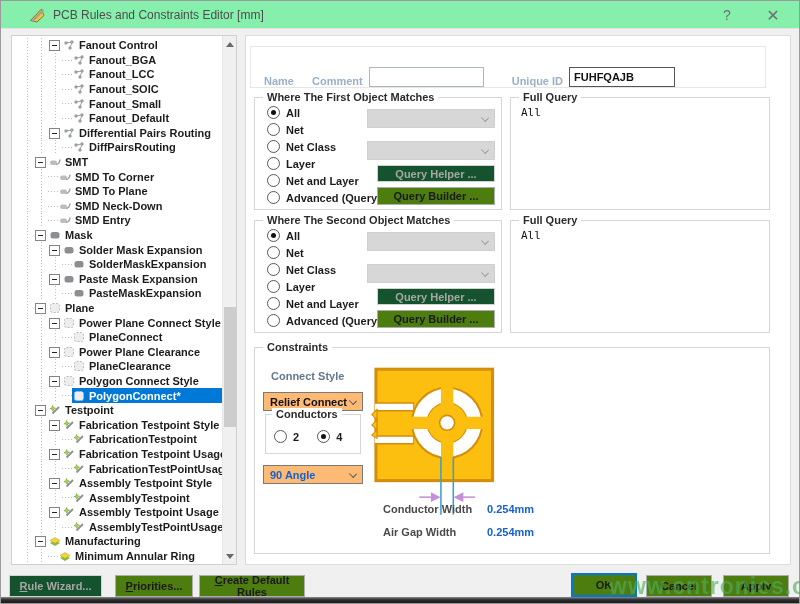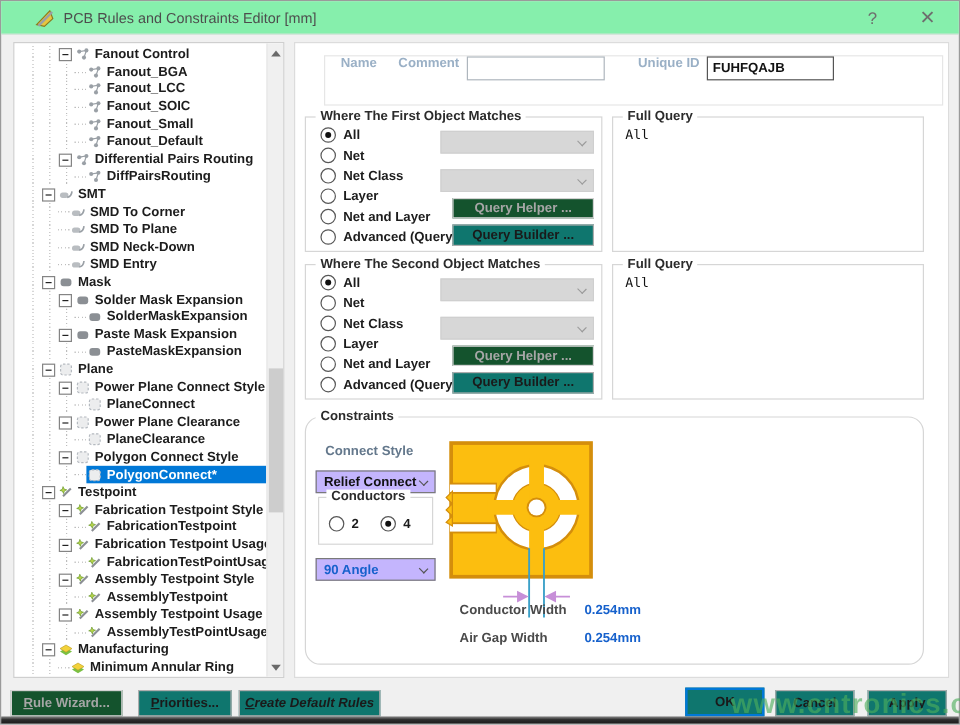--- a/index.html
+++ b/index.html
@@ -37,38 +37,38 @@
   .sb-arrow span { width:0; height:0; border-left:4px solid transparent; border-right:4px solid transparent; }
   .sb-up { top:0; } .sb-up span { border-bottom:5px solid #6a6a6a; }
   .sb-down { bottom:0; } .sb-down span { border-top:5px solid #6a6a6a; }
   .sb-thumb { position:absolute; left:1px; width:12px; top:271px; height:120px; background:#cdcdcd; }
 
   
   .main-panel { position:absolute; left:244px; top:34px; width:546px; height:530px; background:#fff; border:1px solid #dcdcdc; }
   .groupbox { position:absolute; border:1px solid #d6d6d6; background:#fff; }
   .gb-caption { position:absolute; top:-7px; left:8px; background:#fff; padding:0 4px; font-weight:bold; color:#2b2b2b; }
 
-  .header-box { position:absolute; left:24px; top:10px; width:516px; height:42px; border:1px solid #e6e6e6; display:flex; align-items:flex-start; }
+  .header-box { position:absolute; left:4px; top:10px; width:516px; height:42px; border:1px solid #e6e6e6; display:flex; align-items:flex-end; }
   .fld-label { color:#9ab0c6; font-weight:bold; margin-left:13px; margin-right:6px; }
   .fld-input { height:20px; font-family:inherit; font-size:11px; font-weight:bold; color:#111; padding:0 4px; background:#fff; outline:none; }
   .inp-dark { border:1px solid #555; }
   .inp-light { border:1px solid #aeb6bd; }
 
   .radio-row { display:flex; align-items:center; height:17px; }
   .radio { flex:0 0 13px; width:13px; height:13px; border:1px solid #575757; border-radius:50%; background:#fff; position:relative; margin-right:6px; }
   .radio.checked::after { content:""; position:absolute; left:3px; top:3px; width:5px; height:5px; border-radius:50%; background:#111; }
   .radio-label { font-weight:bold; }
 
   .dd { position:absolute; height:19px; display:flex; align-items:center; padding:0 6px; font-weight:bold; }
   .dd .chev { position:absolute; right:6px; top:6px; width:6px; height:6px; border-right:1.5px solid #555; border-bottom:1.5px solid #555; transform:rotate(45deg) scale(1,0.9); transform-origin:center; margin-top:-1px; }
   .dd-disabled { background:#d7d7d7; border:1px solid #cfcfcf; color:#888; }
   .dd-disabled .chev { border-color:#9a9a9a; }
-  .dd-enabled { background:#c4b5fd; border:1px solid #7a7a7a; color:#111; }
-
-  .btn { font-family:inherit; font-size:11px; font-weight:bold; background:#0f766e; border:1px solid #adadad; color:#1a1a1a; display:flex; align-items:center; justify-content:center; }
+  .dd-enabled { background:#fdba74; border:1px solid #7a7a7a; color:#111; }
+
+  .btn { font-family:inherit; font-size:11px; font-weight:bold; background:#4d7c0f; border:1px solid #adadad; color:#1a1a1a; display:flex; align-items:center; justify-content:center; }
   .btn-disabled { background:#14532d; border-color:#d2d2d2; color:#a6a6a6; }
   .q-helper { position:absolute; left:122px; top:67px; width:118px; height:17px; }
   .q-builder { position:absolute; left:122px; top:89px; width:118px; height:18px; }
   .mdd1 { left:112px; top:11px; width:128px; }
   .mdd2 { left:112px; top:43px; width:128px; }
   .match-radios { position:absolute; left:12px; top:6px; }
 
   .fullquery-val { position:absolute; left:10px; top:8px; font-family:"DejaVu Sans Mono","Liberation Mono",monospace; font-size:11px; color:#111; }
 
   
@@ -652,21 +652,21 @@
           <span class="chev"></span>
         </div>
       <div class="btn btn-disabled q-helper">Query Helper ...</div>
       <div class="btn q-builder">Query Builder ...</div>
     </div>
     <div class="groupbox" style="left:264px; top:184px; width:260px; height:113px;">
       <span class="gb-caption">Full Query</span>
       <div class="fullquery-val">All</div>
     </div>
 
-    <div class="groupbox" style="left:8px; top:311px; width:516px; height:207px;border-radius:13px;">
+    <div class="groupbox" style="left:8px; top:311px; width:516px; height:207px;">
       <span class="gb-caption">Constraints</span>
 
       <span class="c-label-gray" style="left:16px; top:22px;">Connect Style</span>
       <div class="dd dd-enabled" style="left:8px; top:44px; width:100px;">
         <span>Relief Connect</span>
         <span class="chev"></span>
       </div>
 
       <div class="cond-box">
         <span class="gb-caption" style="left:6px">Conductors</span>
@@ -722,21 +722,21 @@
       <span class="dim-value" style="left:232px; top:178px;">0.254mm</span>
     </div>
   </div>
 
   <button class="btn btn-disabled fbtn accel" style="left:8px; top:574px; width:93px;">
       <span class="lbl">Rule Wizard...</span>
     </button>
   <button class="btn fbtn accel" style="left:114px; top:574px; width:78px;">
       <span class="lbl">Priorities...</span>
     </button>
-  <button class="btn fbtn accel" style="left:198px; top:574px; width:118px;font-style:italic;">
+  <button class="btn fbtn accel" style="left:198px; top:574px; width:106px;">
       <span class="lbl">Create Default Rules</span>
     </button>
   <button class="btn fbtn ok-btn" style="left:570px; top:572px; width:66px; height:24px;">
       <span class="lbl">OK</span>
     </button>
   <button class="btn fbtn" style="left:645px; top:574px; width:66px;">
       <span class="lbl">Cancel</span>
     </button>
   <button class="btn fbtn" style="left:722px; top:574px; width:66px;">
       <span class="lbl">Apply</span>

